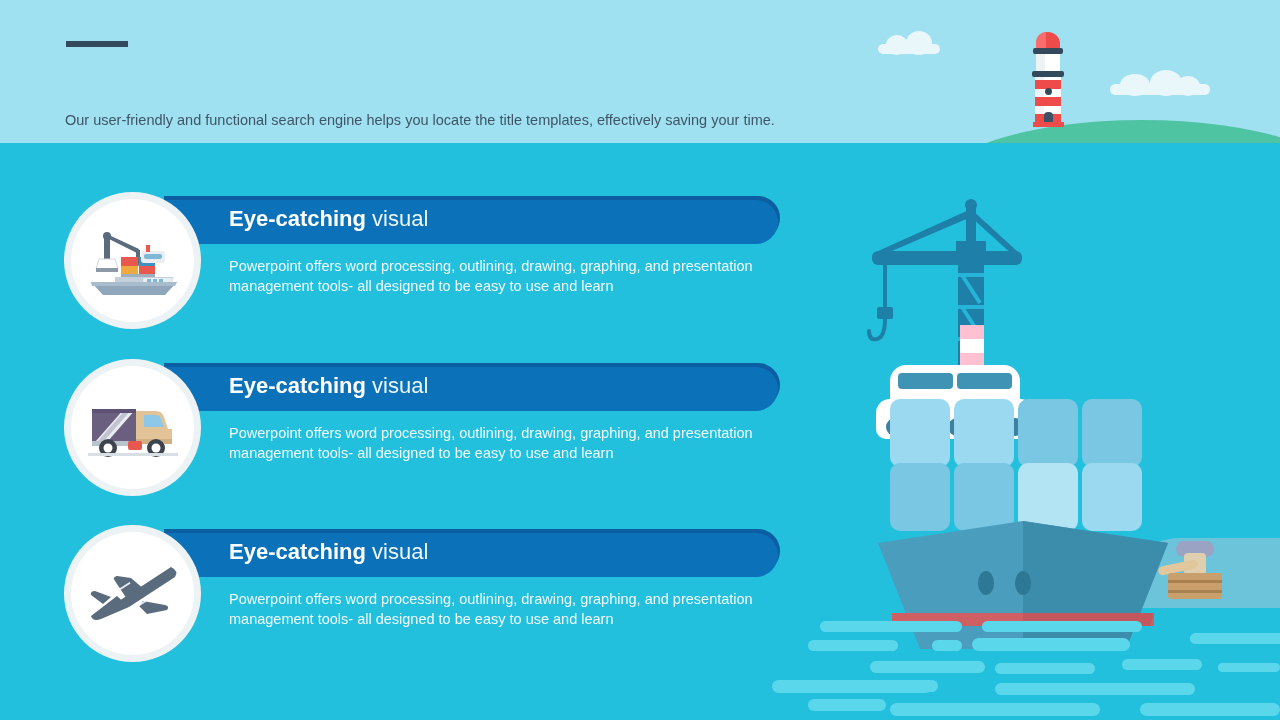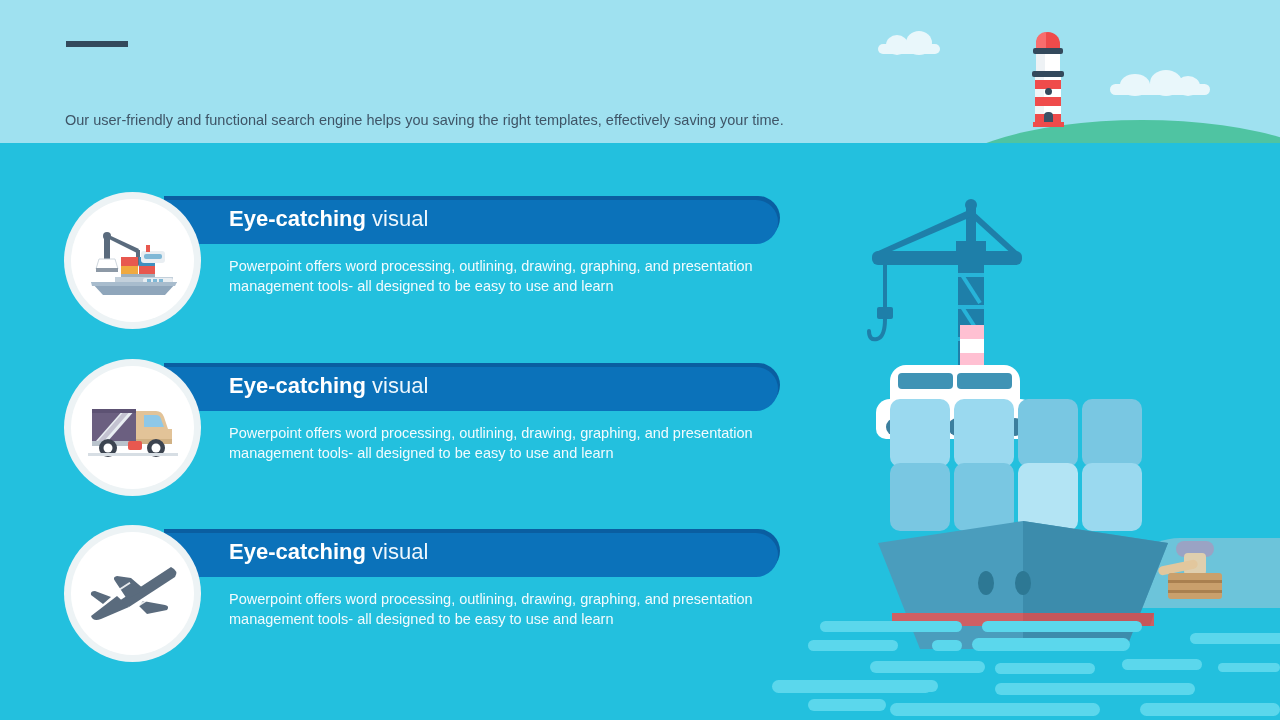--- a/index.html
+++ b/index.html
@@ -194,21 +194,21 @@
       <div class="lh-part" style="left:14px; top:82px; width:26px; height:9px; background:#ef4b4b;"></div>
 
       <div class="lh-part" style="left:24px; top:56px; width:7px; height:7px; background:#33495c; border-radius:50%;"></div>
 
       <div class="lh-part" style="left:23px; top:80px; width:9px; height:14px; background:#3c5166; border-radius:4px 4px 0 0;"></div>
 
       <div class="lh-part" style="left:12px; top:90px; width:31px; height:5px; background:#ef4b4b;"></div>
     </div>
 
     <div class="title-dash"></div>
-    <p class="slide-subtitle">Our user-friendly and functional search engine helps you saving the right templates, effectively saving your time.</p>
+    <p class="slide-subtitle">Our user-friendly and functional search engine helps you locate the title templates, effectively saving your time.</p>
   </div>
 
   <div class="illus">
 
     <svg style="position:absolute; left:68px; top:52px;" width="170" height="300" viewBox="0 0 170 300">
       <polygon points="108,8 118,8 118,55 108,55" fill="#1e7fa9"></polygon>
       <circle cx="113" cy="10" r="6" fill="#1e7fa9"></circle>
       <polygon points="113,14 18,57 20,62 113,22" fill="#1e7fa9"></polygon>
       <polygon points="113,14 160,57 157,62 113,22" fill="#1e7fa9"></polygon>
       <rect x="14" y="56" width="150" height="14" rx="6" fill="#1e7fa9"></rect>

